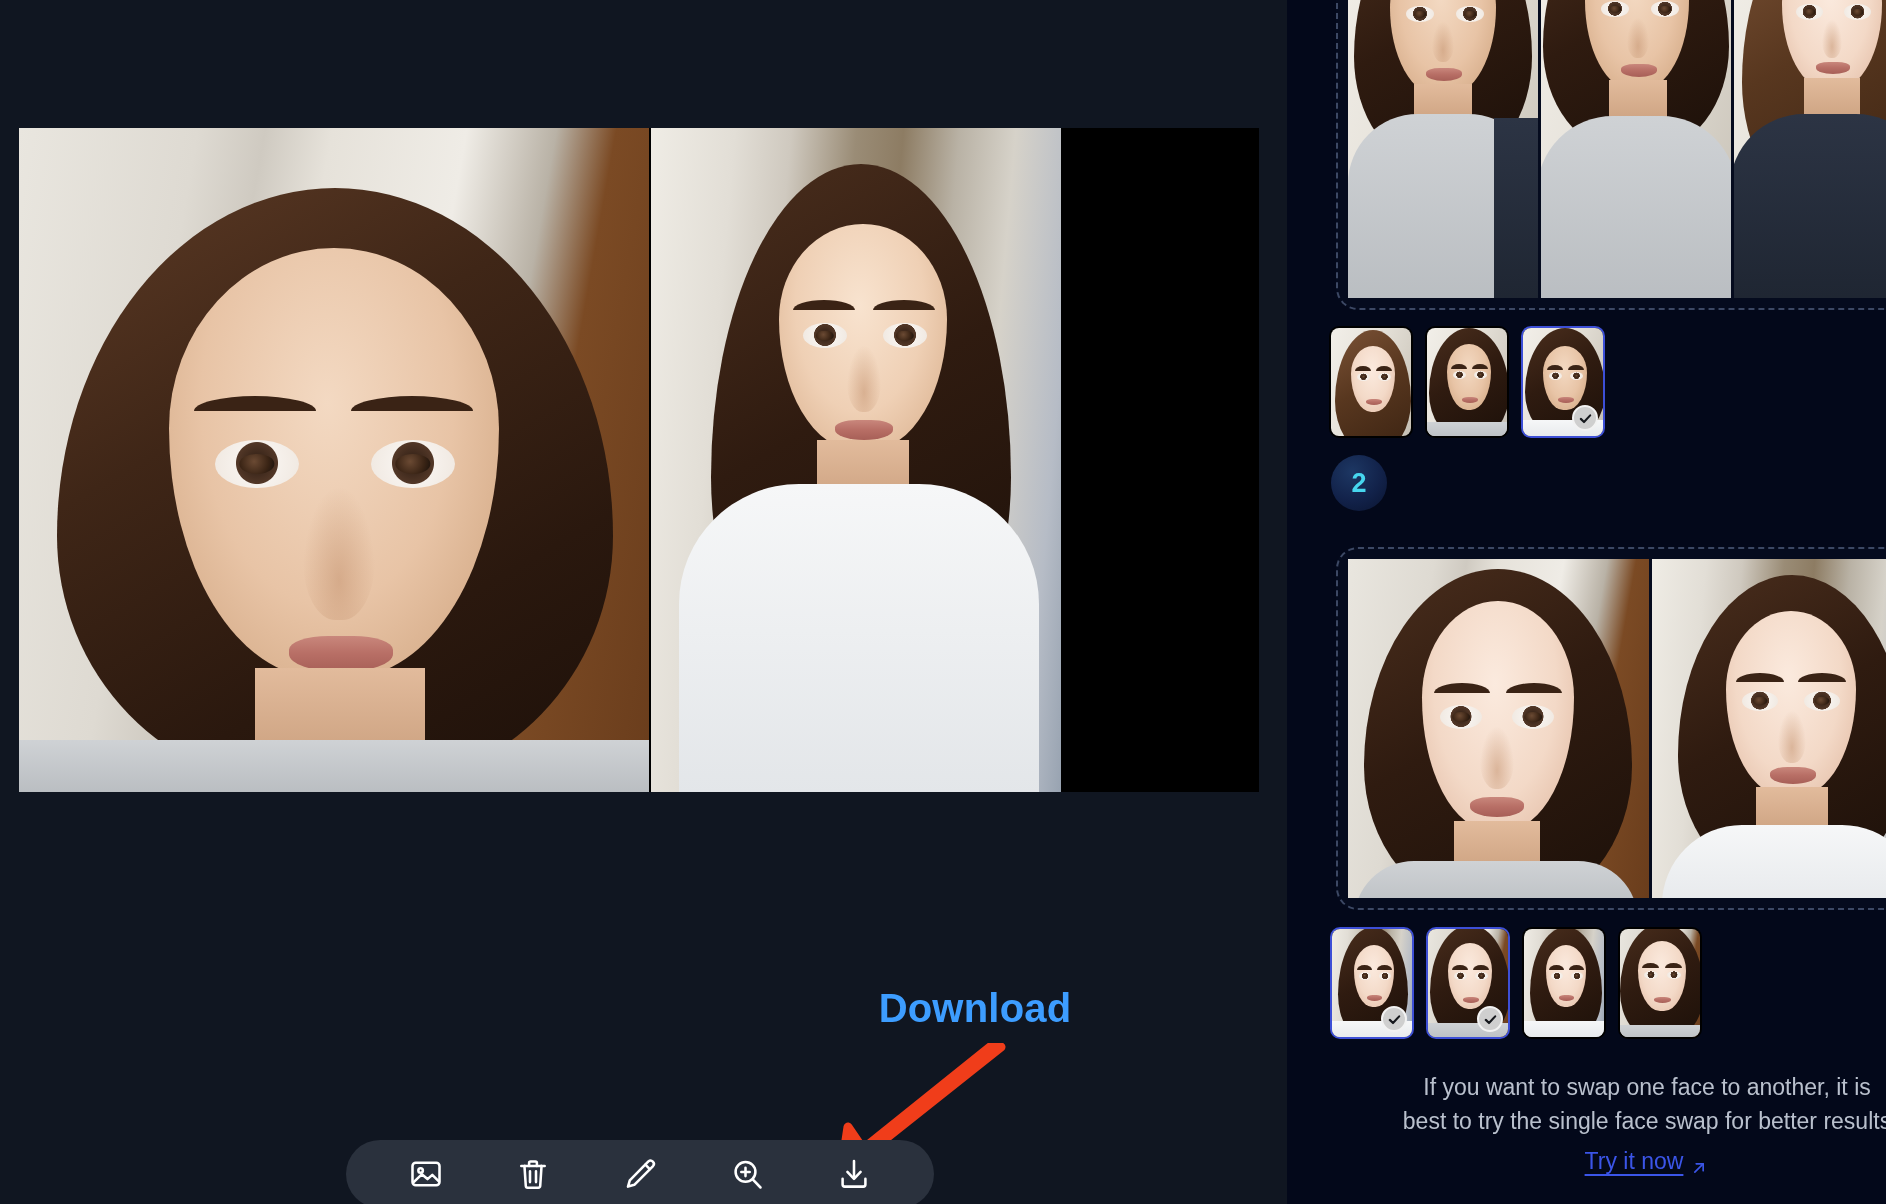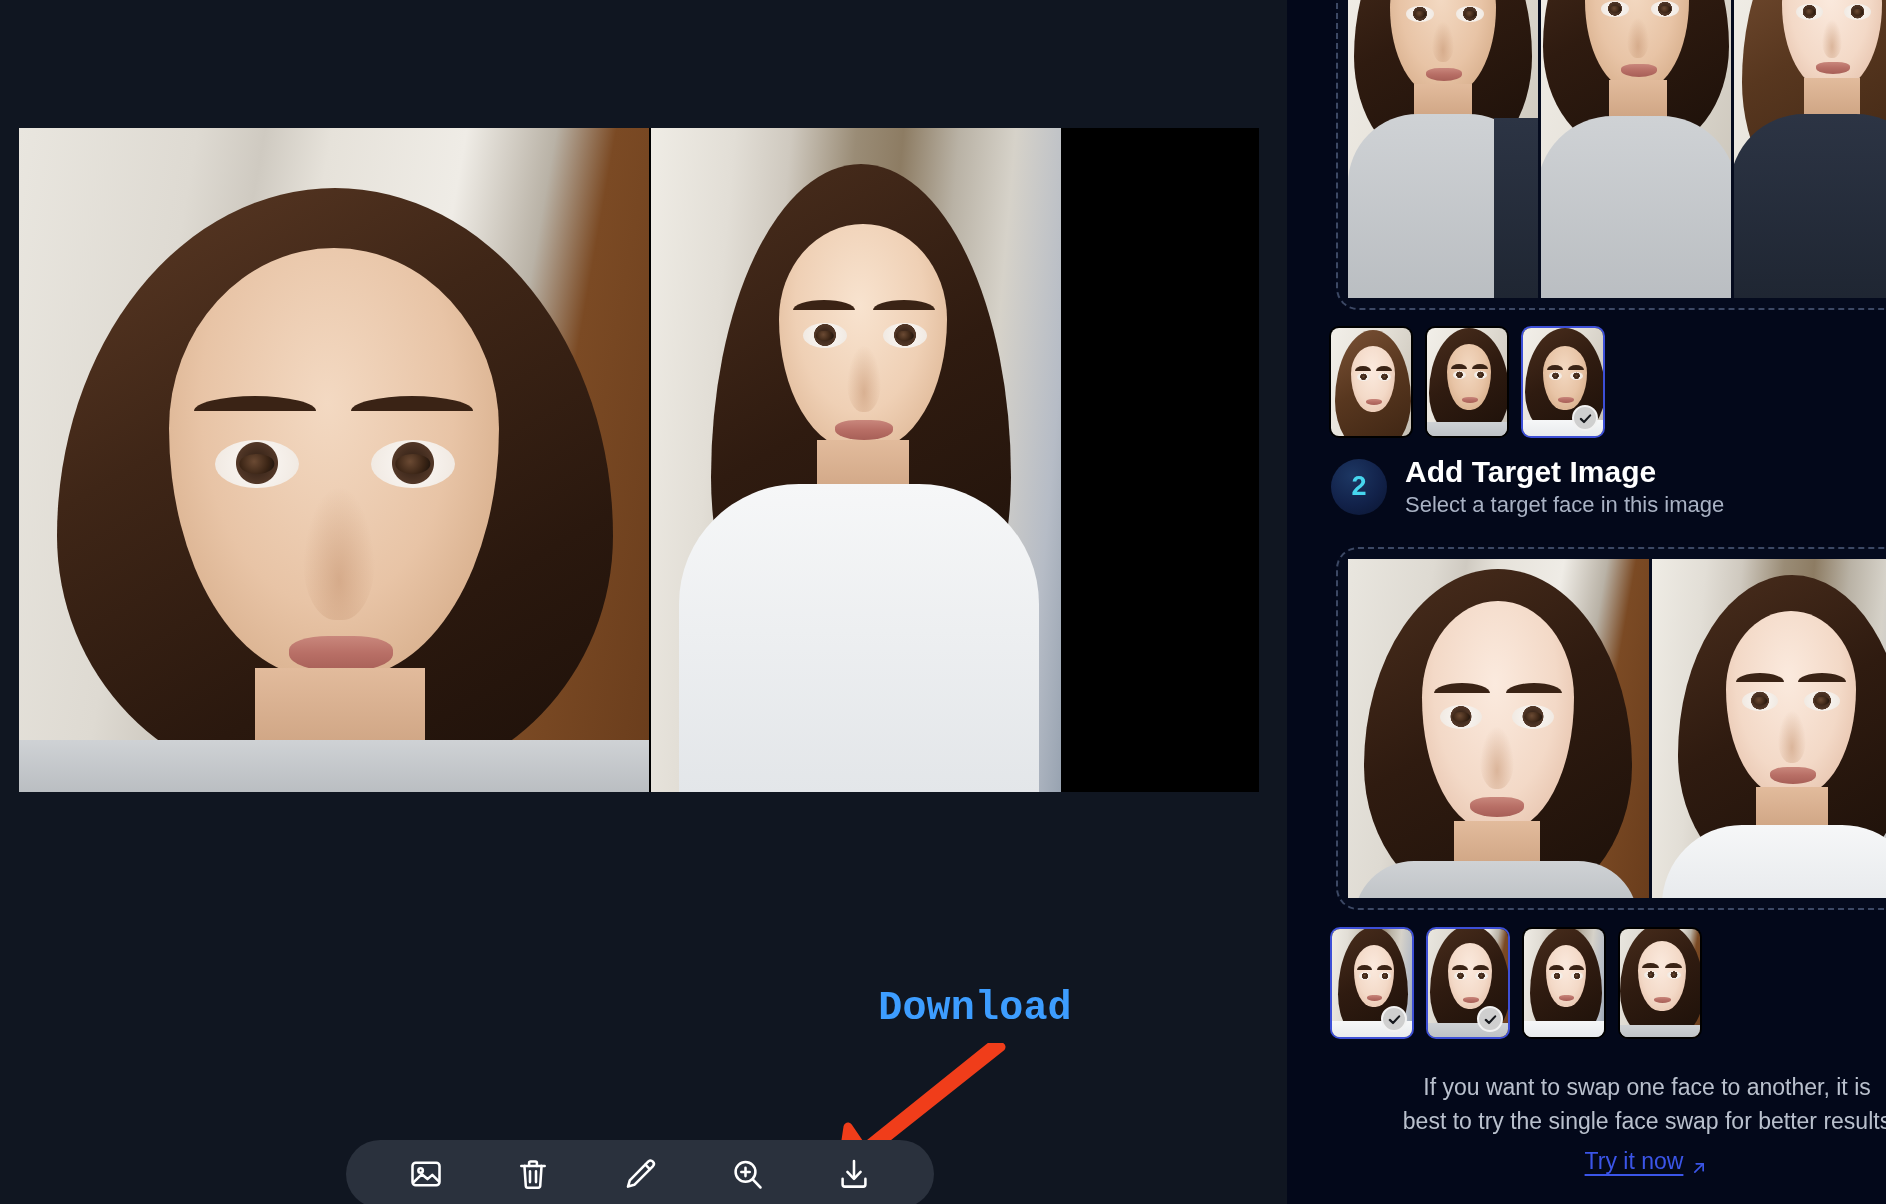--- a/index.html
+++ b/index.html
@@ -113,21 +113,20 @@
   .download-label {
     position: absolute;
     left: 975px;
     top: 1008px;
     transform: translate(-50%,-50%);
     font-size: 40px;
     font-weight: 700;
     letter-spacing: .2px;
     color: #3d9dff;
     white-space: nowrap;
-    font-family: Liberation Mono, monospace;
   }
 
   
   .arrow-svg {
     position: absolute;
     left: 795px;
     top: 1043px;
     width: 220px;
     height: 150px;
     pointer-events: none;
@@ -464,24 +463,20 @@
         <div class="check">
           <svg width="15" height="15" viewBox="0 0 24 24" fill="none" stroke="#16181d" stroke-width="3.4" stroke-linecap="round" stroke-linejoin="round">
             <path d="M4.5 12.6 L9.6 17.6 L19.5 7"></path>
           </svg>
         </div>
       </div>
     </div>
 
     <div class="step-row">
       <div class="step-badge">2</div>
-      <div class="step-text">
-        <div class="step-title">Add Target Image</div>
-        <div class="step-sub">Select a target face in this image</div>
-      </div>
     </div>
 
     <div class="upload-card target">
       <div class="card-inner">
 
         <div class="card-cell" style="flex:1.05 1 0;">
           <div class="portrait">
             <div class="bg-door"></div>
             <div class="hair dark" style="left:16px;top:10px;width:268px;height:340px;"></div>
             <div class="face pale" style="left:74px;top:42px;width:152px;height:230px;"></div>

